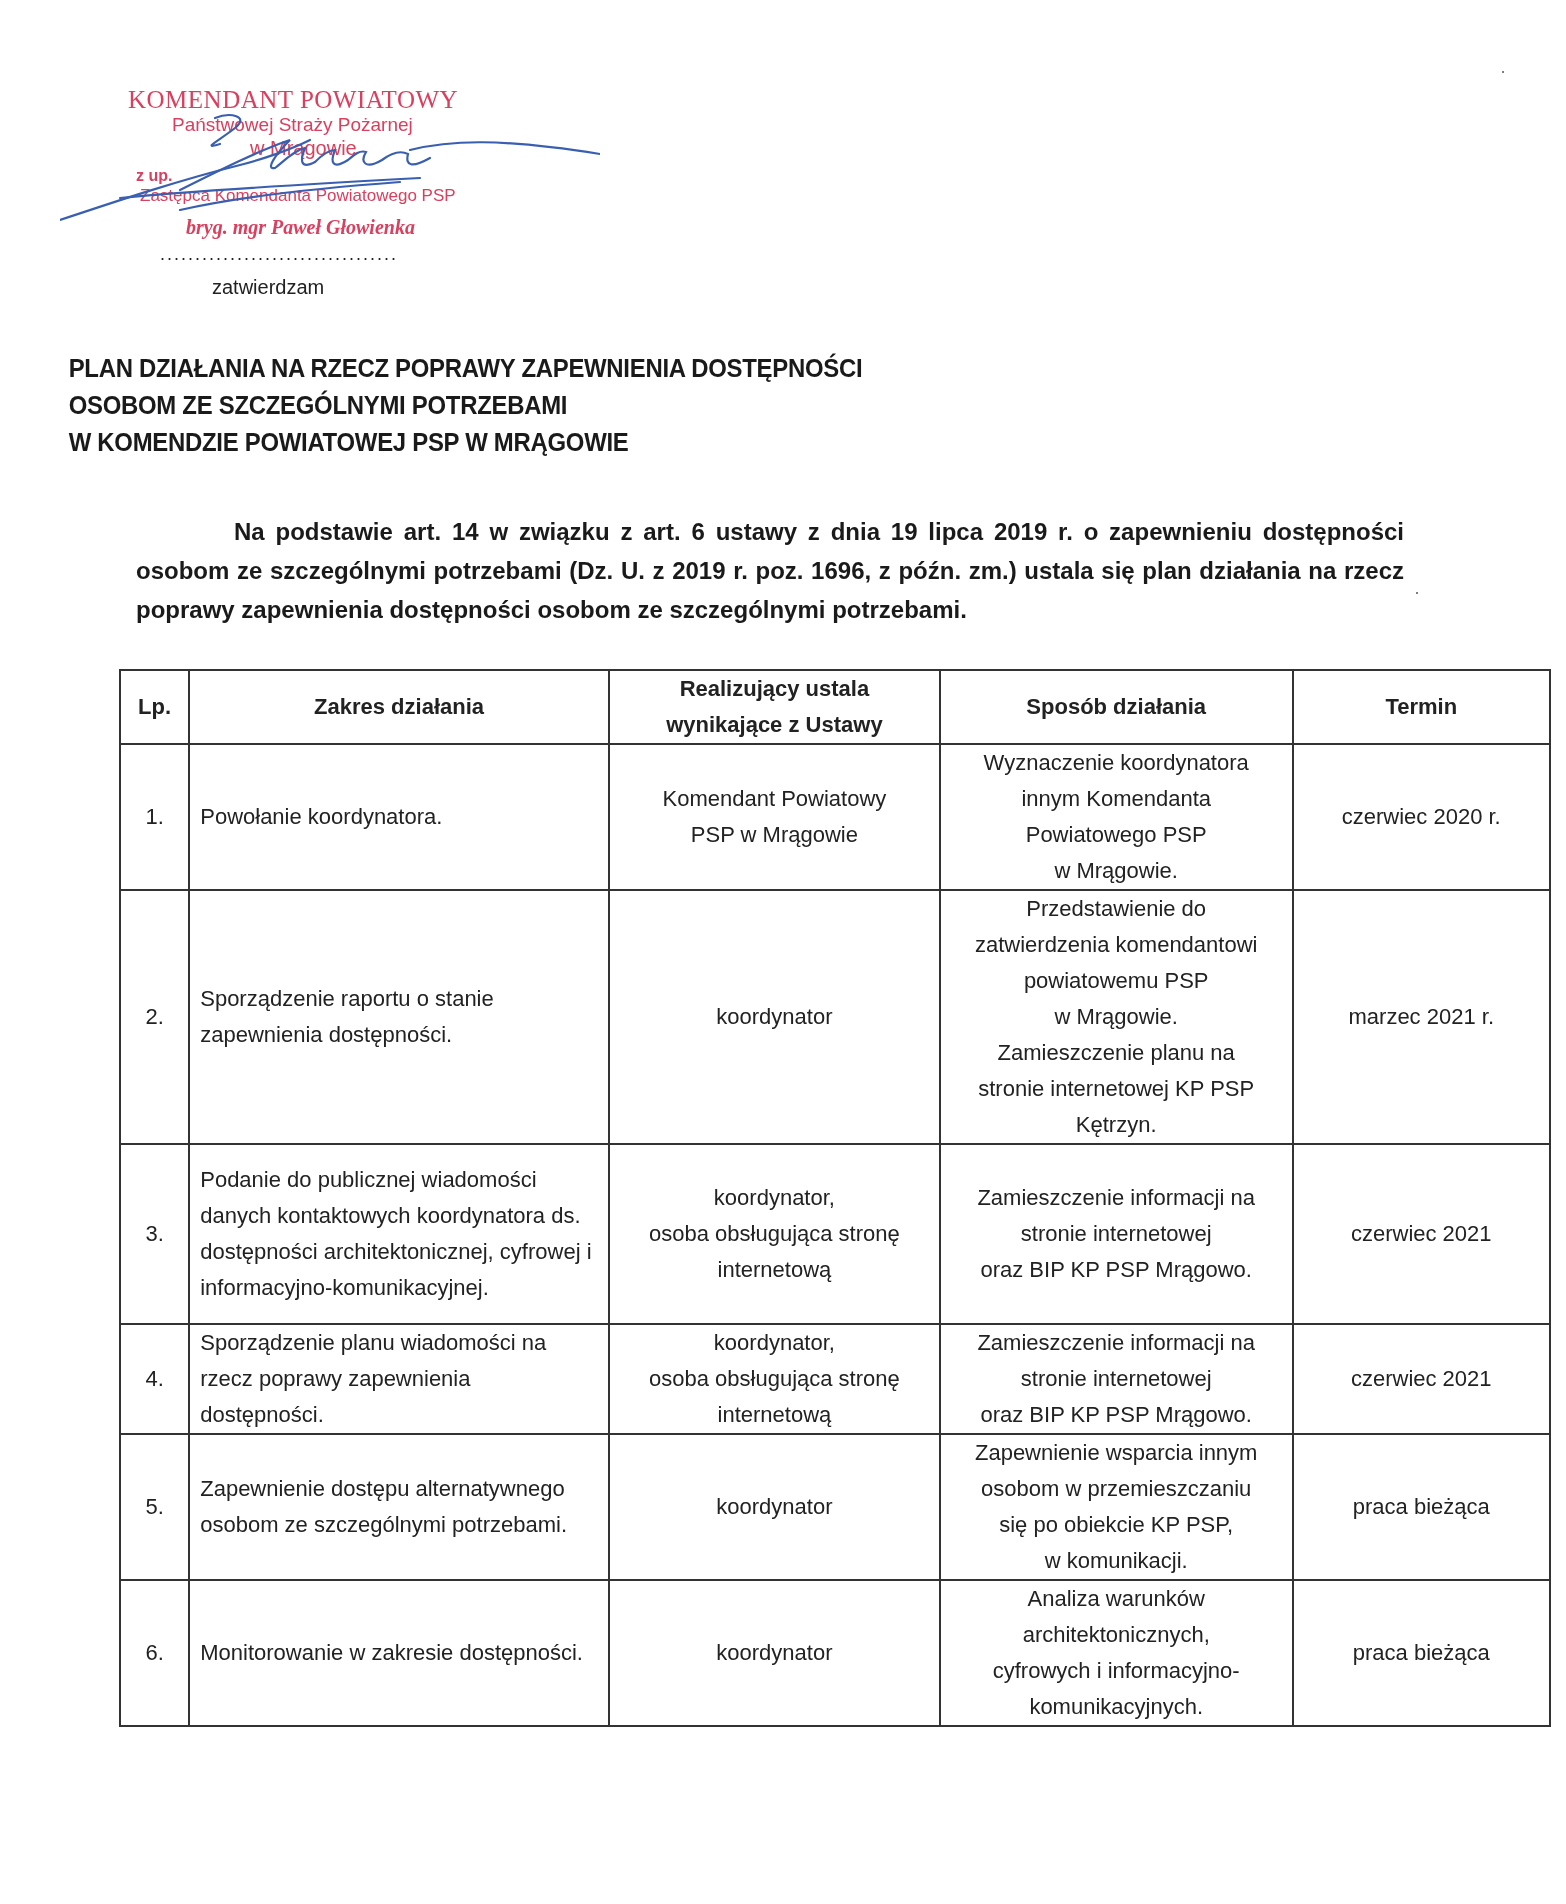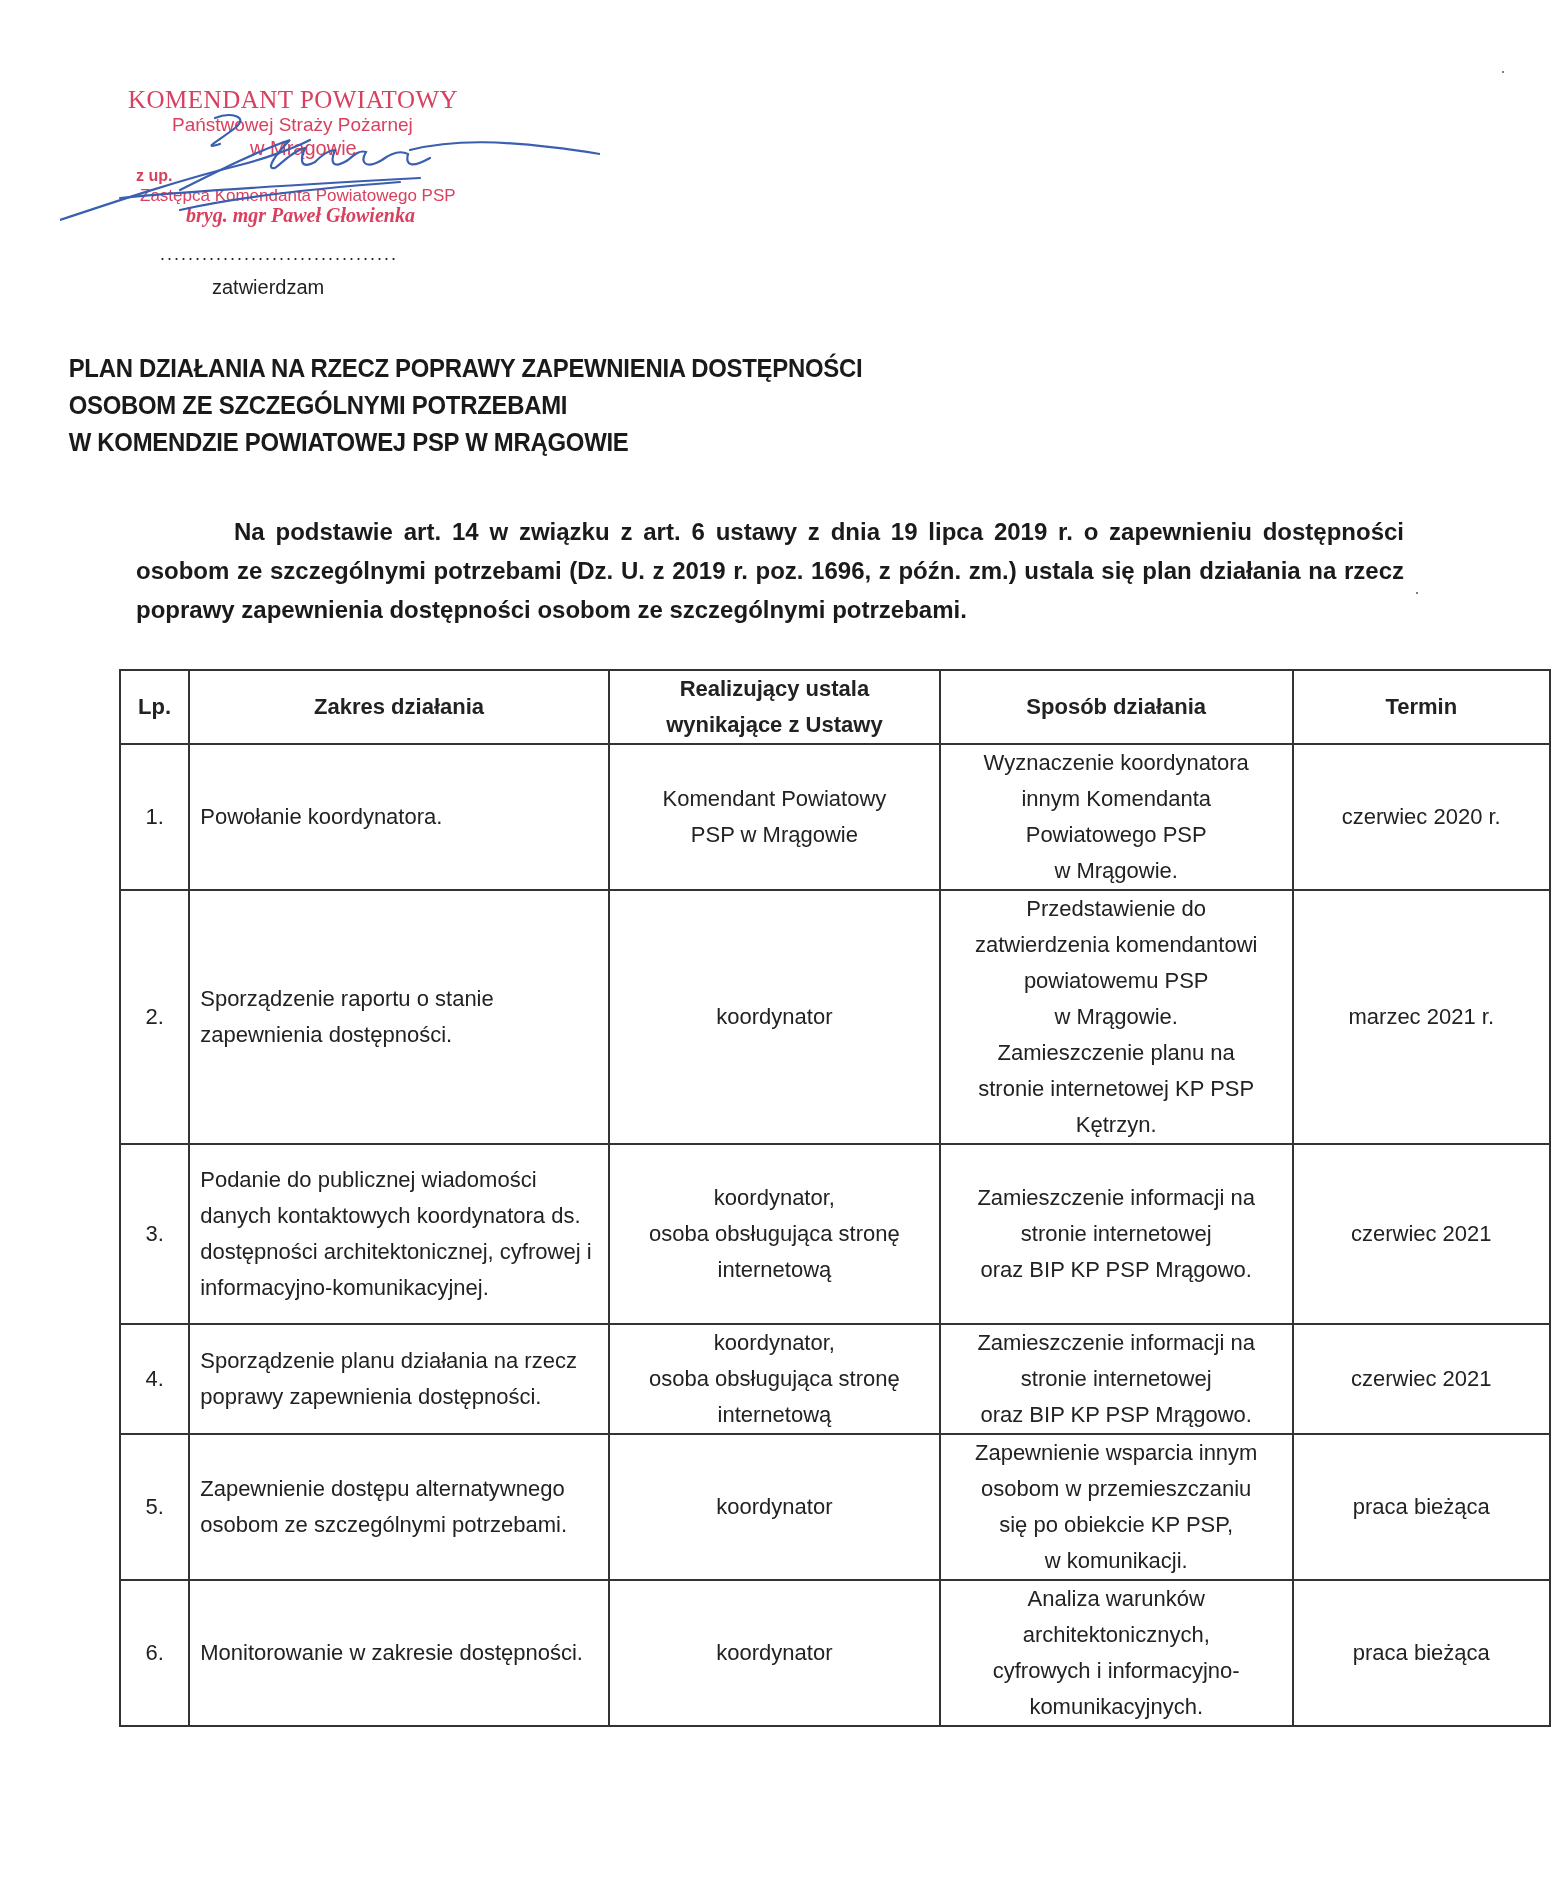--- a/index.html
+++ b/index.html
@@ -43,21 +43,21 @@
     .stamp .s-zup {
       left: 36px; top: 83px;
       font-size: 16px;
       font-weight: bold;
     }
     .stamp .s-deputy {
       left: 40px; top: 102px;
       font-size: 17px;
     }
     .stamp .s-name {
-      left: 86px; top: 120px;
+      left: 86px; top: 132px;
       font-family: "Liberation Serif", serif;
       font-style: italic;
       font-weight: bold;
       font-size: 20px;
     }
     .signature {
       position: absolute;
       left: 60px;
       top: 110px;
       width: 540px;
@@ -235,21 +235,21 @@
       </td>
       <td class="c-method ml">
         <span>Zamieszczenie informacji na</span>
         <span>stronie internetowej</span>
         <span>oraz BIP KP PSP Mrągowo.</span>
       </td>
       <td class="c-term">czerwiec 2021</td>
     </tr>
     <tr class="r4">
       <td class="c-lp">4.</td>
-      <td class="c-scope">Sporządzenie planu działania na rzecz poprawy zapewnienia dostępności.</td>
+      <td class="c-scope">Sporządzenie planu wiadomości na rzecz poprawy zapewnienia dostępności.</td>
       <td class="c-exec ml">
         <span>koordynator,</span>
         <span>osoba obsługująca stronę</span>
         <span>internetową</span>
       </td>
       <td class="c-method ml">
         <span>Zamieszczenie informacji na</span>
         <span>stronie internetowej</span>
         <span>oraz BIP KP PSP Mrągowo.</span>
       </td>

